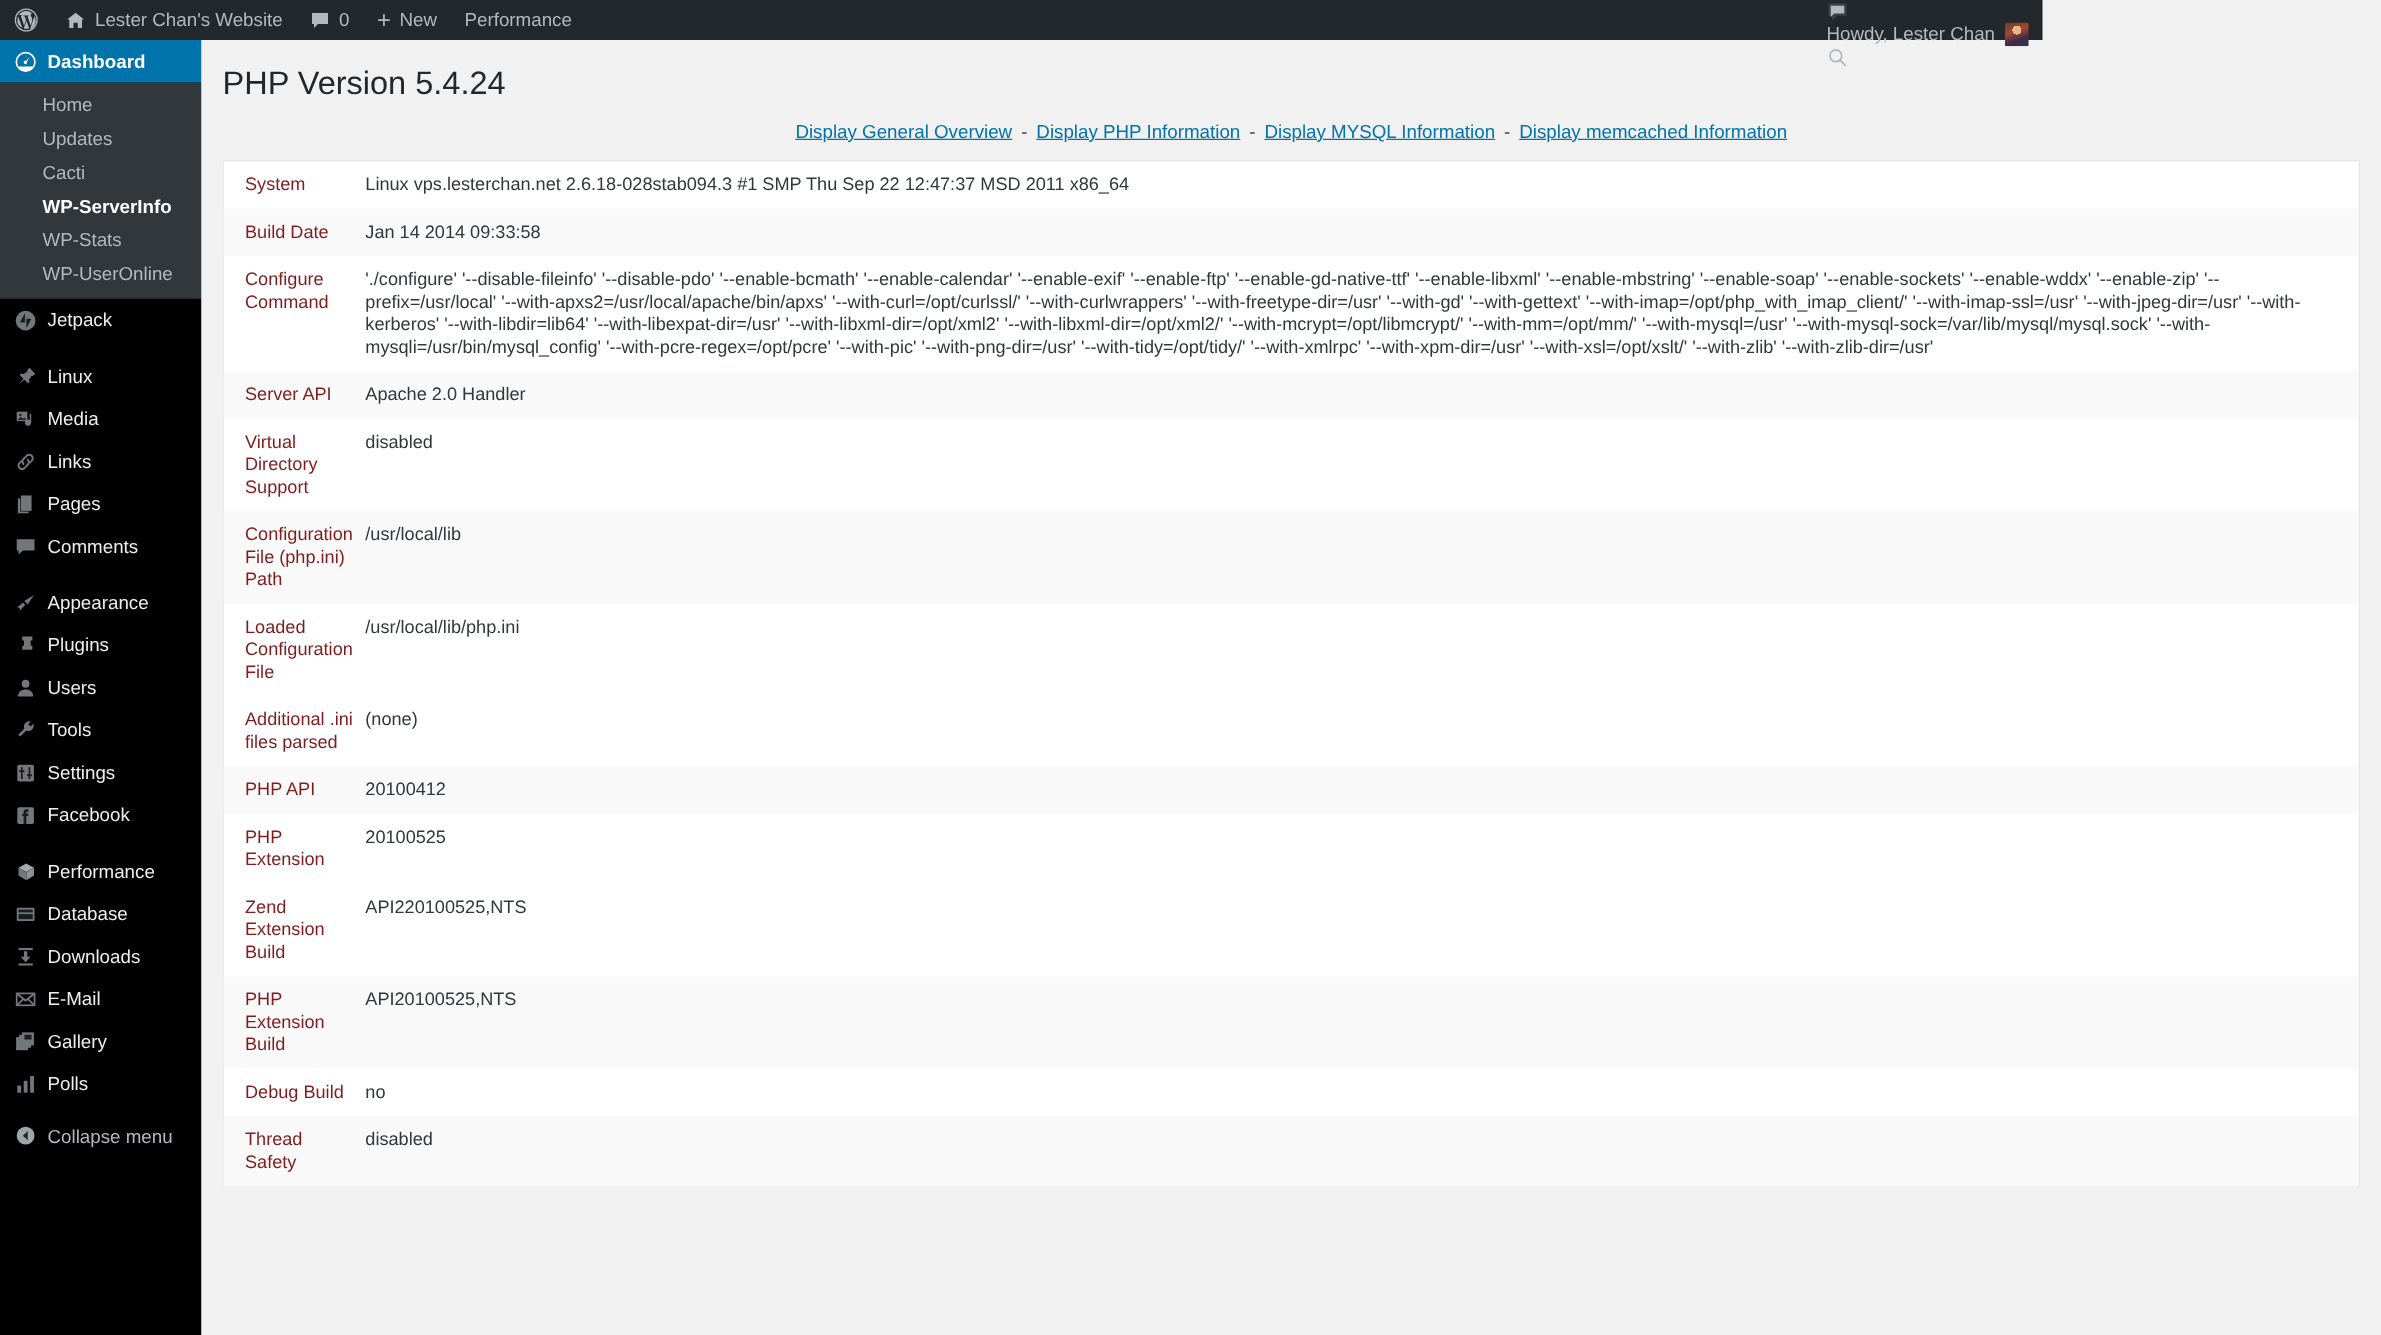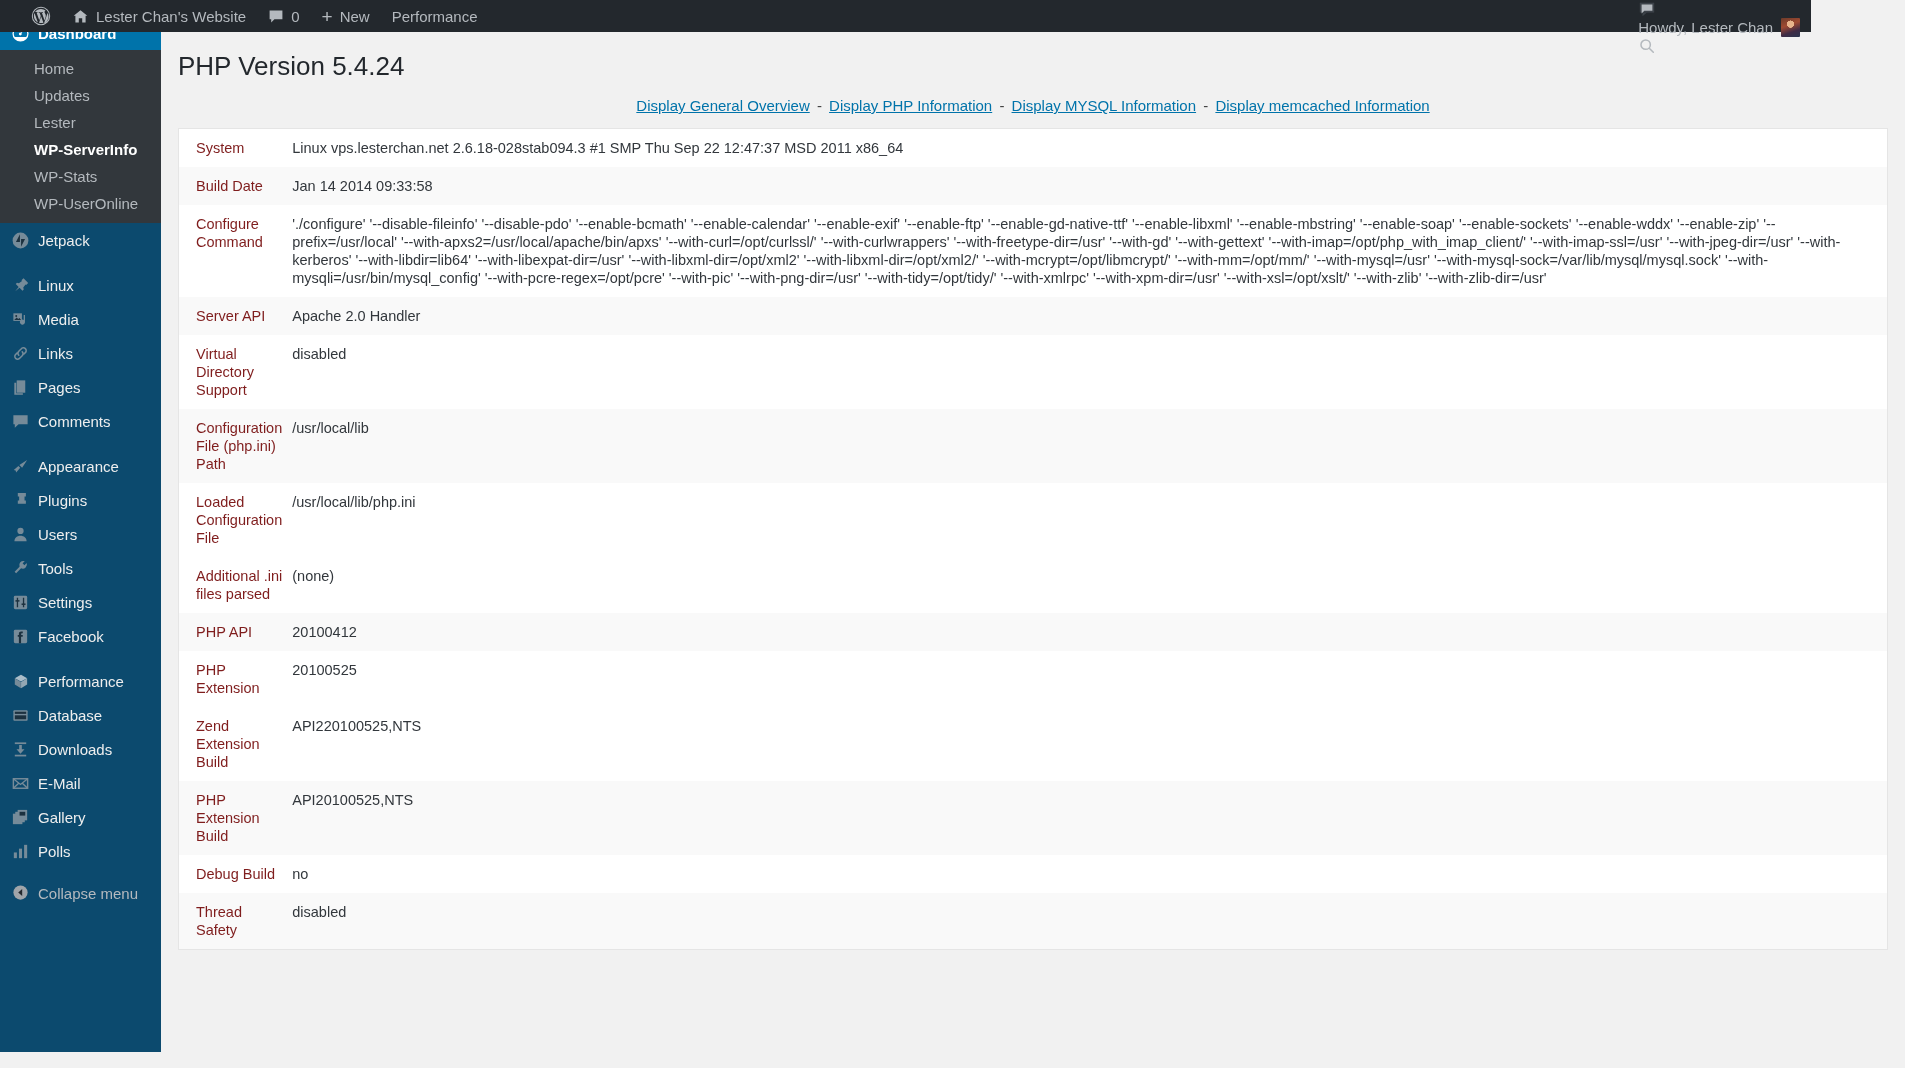--- a/index.html
+++ b/index.html
@@ -11,29 +11,28 @@
     height: 1068px;
     overflow: hidden;
     background: #f1f1f1;
     font-family: "Liberation Sans", sans-serif;
   }
 
   
   #admin-bar {
     position: absolute;
     top: 0; left: 0;
-    width: 1811px;
+    width: 1634px;
     height: 32px;
     background: #23282d;
     color: #b4b9be;
     font-size: 15px;
     display: flex;
     align-items: stretch;
     z-index: 100;
-    padding-left: 20px;
   }
   .ab-item {
     display: flex;
     align-items: center;
     padding: 0 11px;
     color: #b4b9be;
     text-decoration: none;
     white-space: nowrap;
     height: 32px;
     cursor: pointer;
@@ -58,24 +57,24 @@
     background:
       radial-gradient(circle at 50% 32%, #e8b48c 0 22%, transparent 23%),
       linear-gradient(160deg, #6b3b2a 0%, #a04a32 38%, #3f2b45 70%, #2a3550 100%);
     display: inline-block;
     flex: 0 0 auto;
   }
 
   
   #sidebar {
     position: absolute;
-    top: 16px; left: 0;
+    top: 32px; left: 0;
     width: 191px;
     height: 1036px;
-    background: #0c4a6e;
+    background: #000000;
     font-size: 15px;
     overflow: hidden;
   }
   .menu-top {
     display: flex;
     align-items: center;
     height: 34px;
     padding-left: 11px;
     color: #eee;
     text-decoration: none;
@@ -263,21 +262,21 @@
       <svg width="19" height="19" viewBox="0 0 20 20" fill="#fff">
         <path d="M10 1.5a8.5 8.5 0 1 0 0 17 8.5 8.5 0 0 0 0-17zm0 1.4a7.1 7.1 0 0 1 7.1 7.1c0 1.4-.4 2.7-1.1 3.8H3.99A7.04 7.04 0 0 1 2.9 10 7.1 7.1 0 0 1 10 2.9zm3.7 2.6-3.2 3.6a1.5 1.5 0 0 0-1.77 2.37 1.5 1.5 0 0 0 2.4-1.75z"></path>
       </svg>
     </span>
     <span class="mlabel">Dashboard</span>
   </a>
 
   <div class="submenu">
     <a>Home</a>
     <a>Updates</a>
-    <a>Lester</a>
+    <a>Cacti</a>
     <a class="current">WP-ServerInfo</a>
     <a>WP-Stats</a>
     <a>WP-UserOnline</a>
   </div>
 
   <a class="menu-top">
     <span class="mi">
       <svg width="19" height="19" viewBox="0 0 20 20" fill="#a0a5aa">
         <circle cx="10" cy="10" r="8.3"></circle>
         <path d="M9.4 3.5v8H5.2zM10.6 16.5v-8h4.2z" fill="#23282d"></path>

